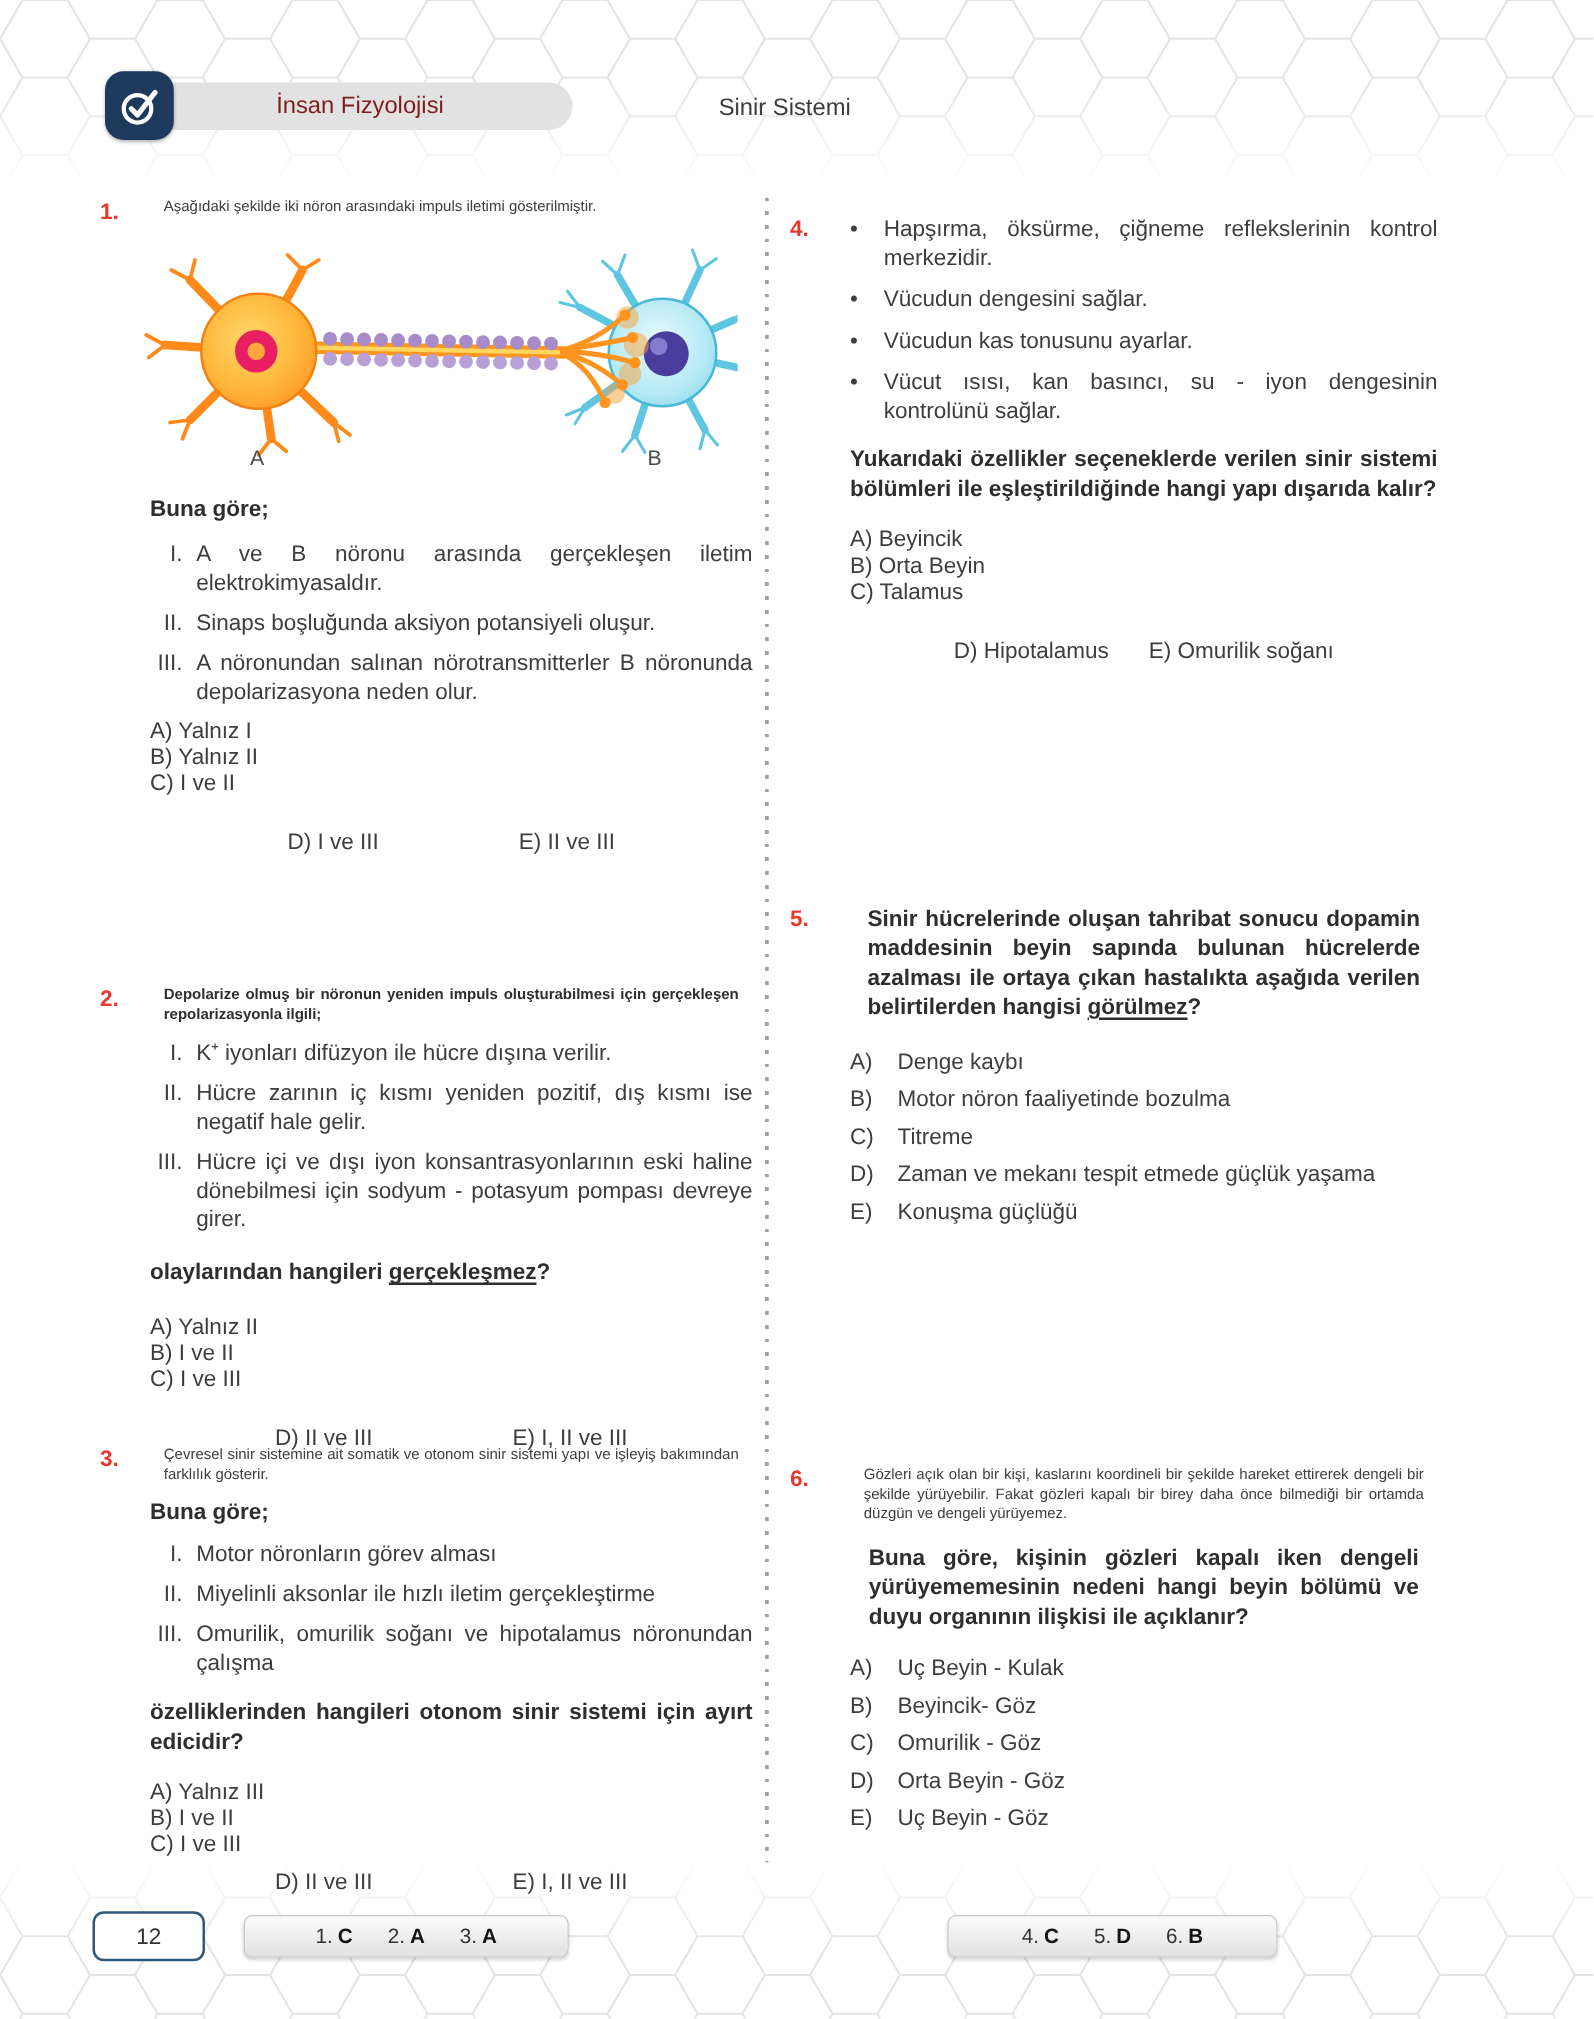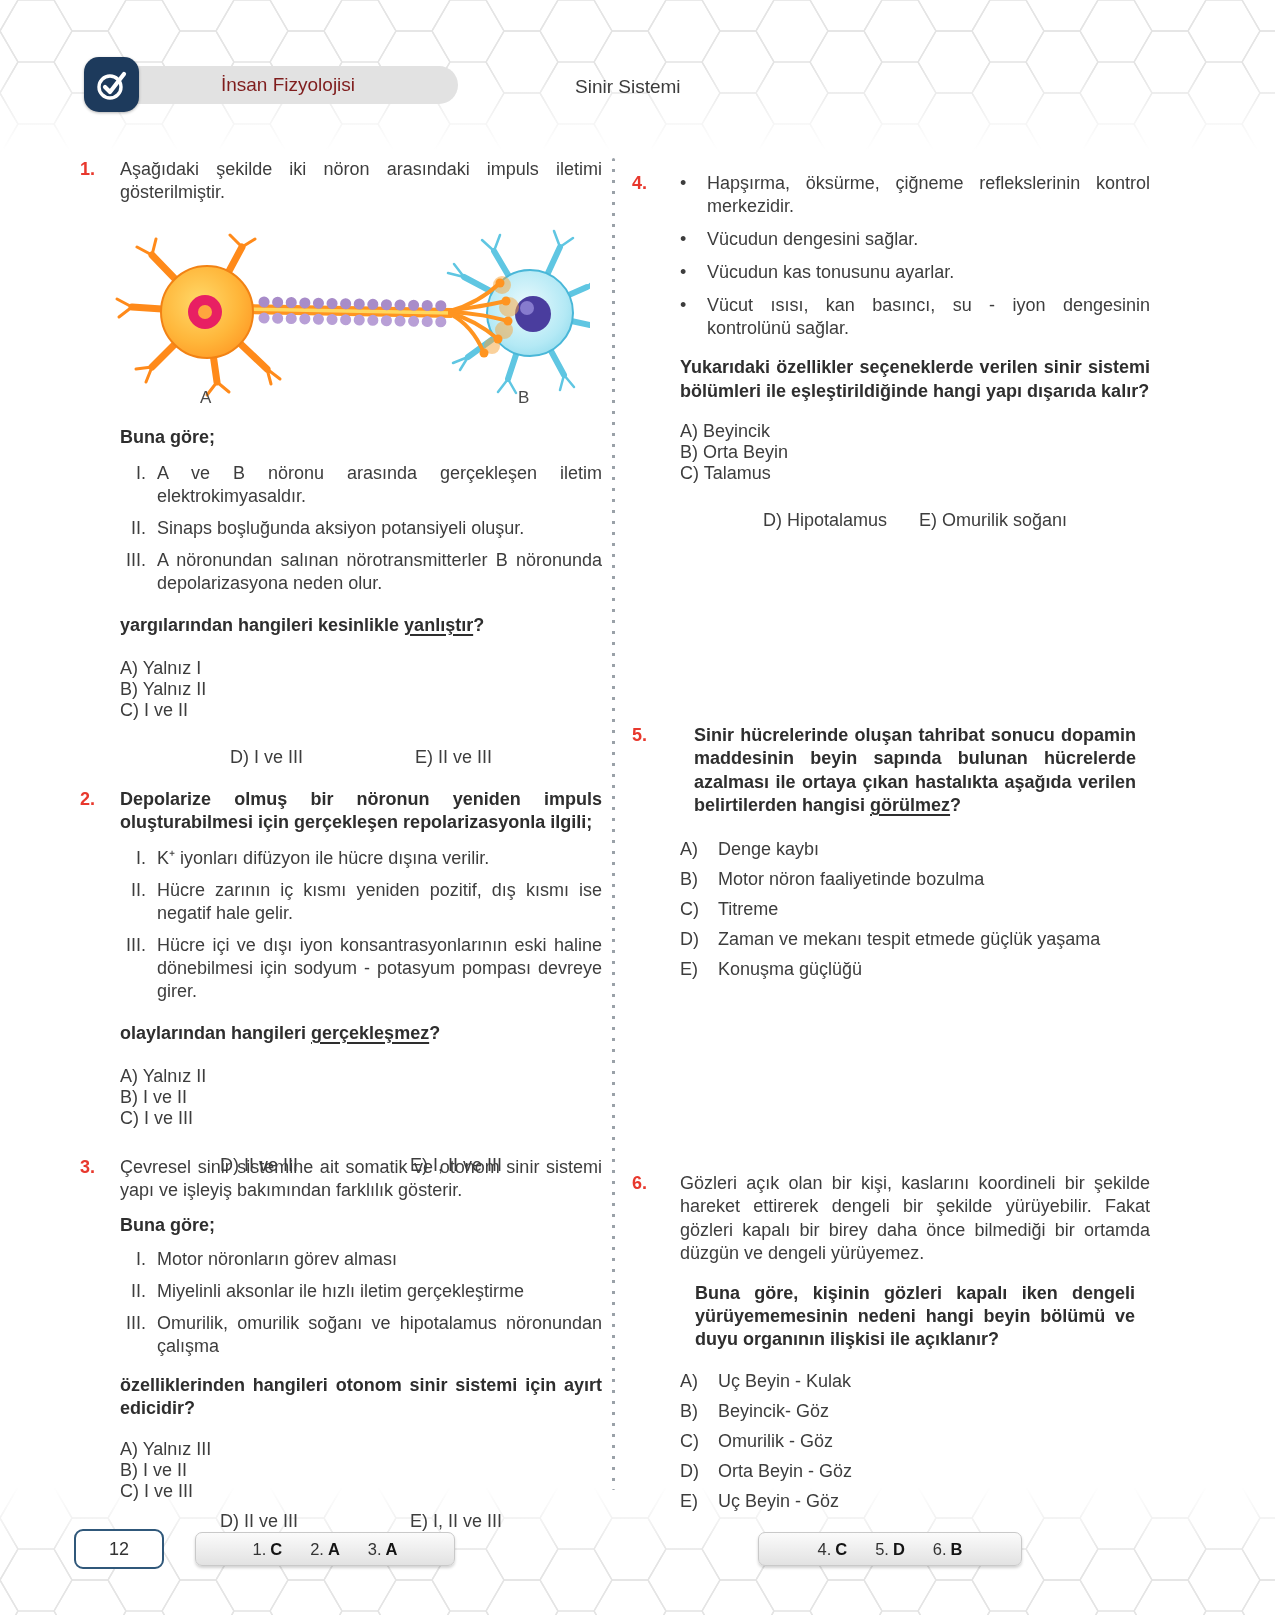--- a/index.html
+++ b/index.html
@@ -24,21 +24,21 @@
   .divider{position:absolute;left:612px;top:158px;width:3px;height:1332px;
         background:repeating-linear-gradient(to bottom,#9aa1a8 0 3px,transparent 3px 11px);
         border-radius:2px;}
 
   
   .q{position:absolute;display:flex;}
   .q .num{font-weight:bold;color:#e8382d;font-size:18px;line-height:1.28;}
   .ql .num{flex:0 0 26px;margin-right:14px;}
   .qr .num{flex:0 0 32px;margin-right:16px;}
   .q .body{flex:1;min-width:0;}
-  .qp{margin:0 0 12px;font-size:18px;line-height:1.3;text-align:justify;}
+  .qp{margin:0 11px 12px;font-size:12px;line-height:1.3;text-align:justify;}
   .bold{font-weight:bold;color:#2e2e2e;}
   .lead{margin:14px 0 14px;font-size:18px;font-weight:bold;color:#2e2e2e;}
   .item{display:flex;margin-bottom:9px;font-size:18px;line-height:1.28;}
   .item .rn{flex:0 0 26px;text-align:right;margin-right:11px;}
   .item .it{flex:1;text-align:justify;}
   .stem{margin:19px 0 21px;font-size:18px;line-height:1.3;font-weight:bold;color:#2e2e2e;text-align:justify;}
   .u{text-decoration:underline;text-underline-offset:3px;text-decoration-thickness:1.5px;}
   .optrow{display:flex;justify-content:space-between;font-size:18px;margin-top:4px;flex-direction:column;}
   .ql .optrow{padding-right:60px;}
   .qr .optrow{padding-right:42px;}
@@ -213,21 +213,20 @@
         <span class="it">A ve B nöronu arasında gerçekleşen iletim elektrokimyasaldır.</span>
       </div>
     <div class="item">
         <span class="rn">II.</span>
         <span class="it">Sinaps boşluğunda aksiyon potansiyeli oluşur.</span>
       </div>
     <div class="item">
         <span class="rn">III.</span>
         <span class="it">A nöronundan salınan nörotransmitterler B nöronunda depolarizasyona neden olur.</span>
       </div>
-    <p class="stem"><span>yargılarından hangileri kesinlikle </span><span class="u">yanlıştır</span><span>?</span></p>
     <div class="optrow">
       <span>A) Yalnız I</span>
       <span>B) Yalnız II</span>
       <span>C) I ve II</span>
     </div>
     <div class="optrow2">
       <span>D) I ve III</span>
       <span>E) II ve III</span>
     </div>
   </div>

